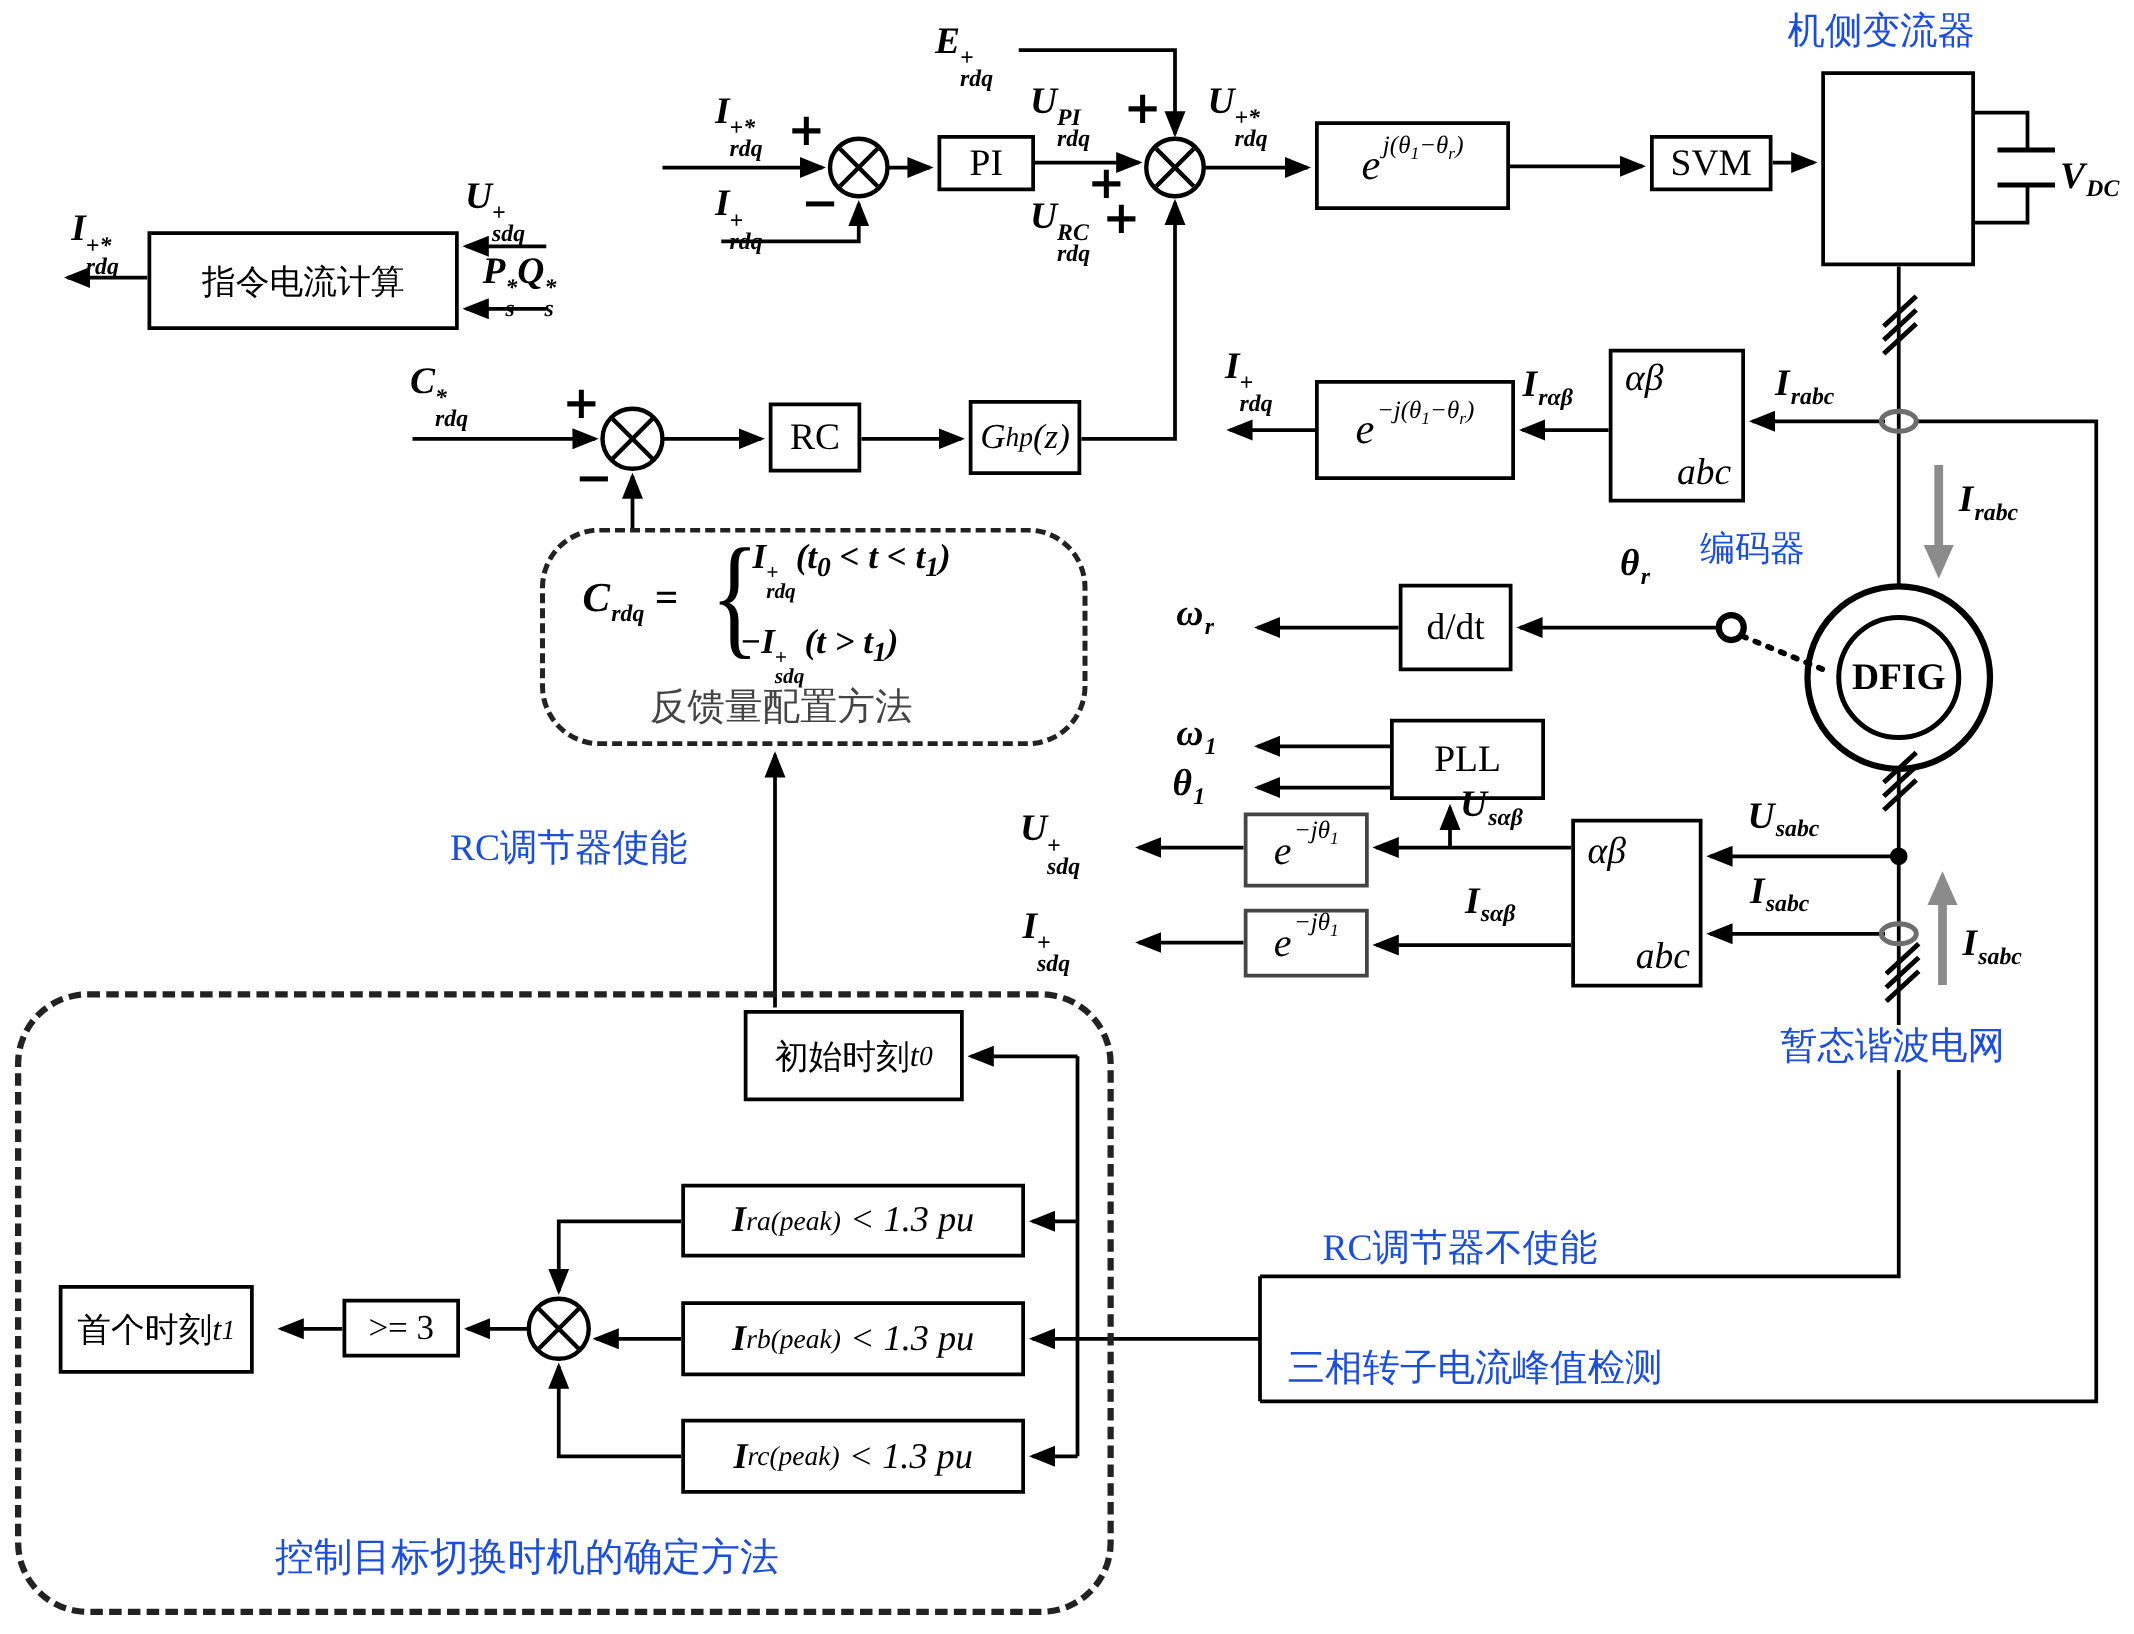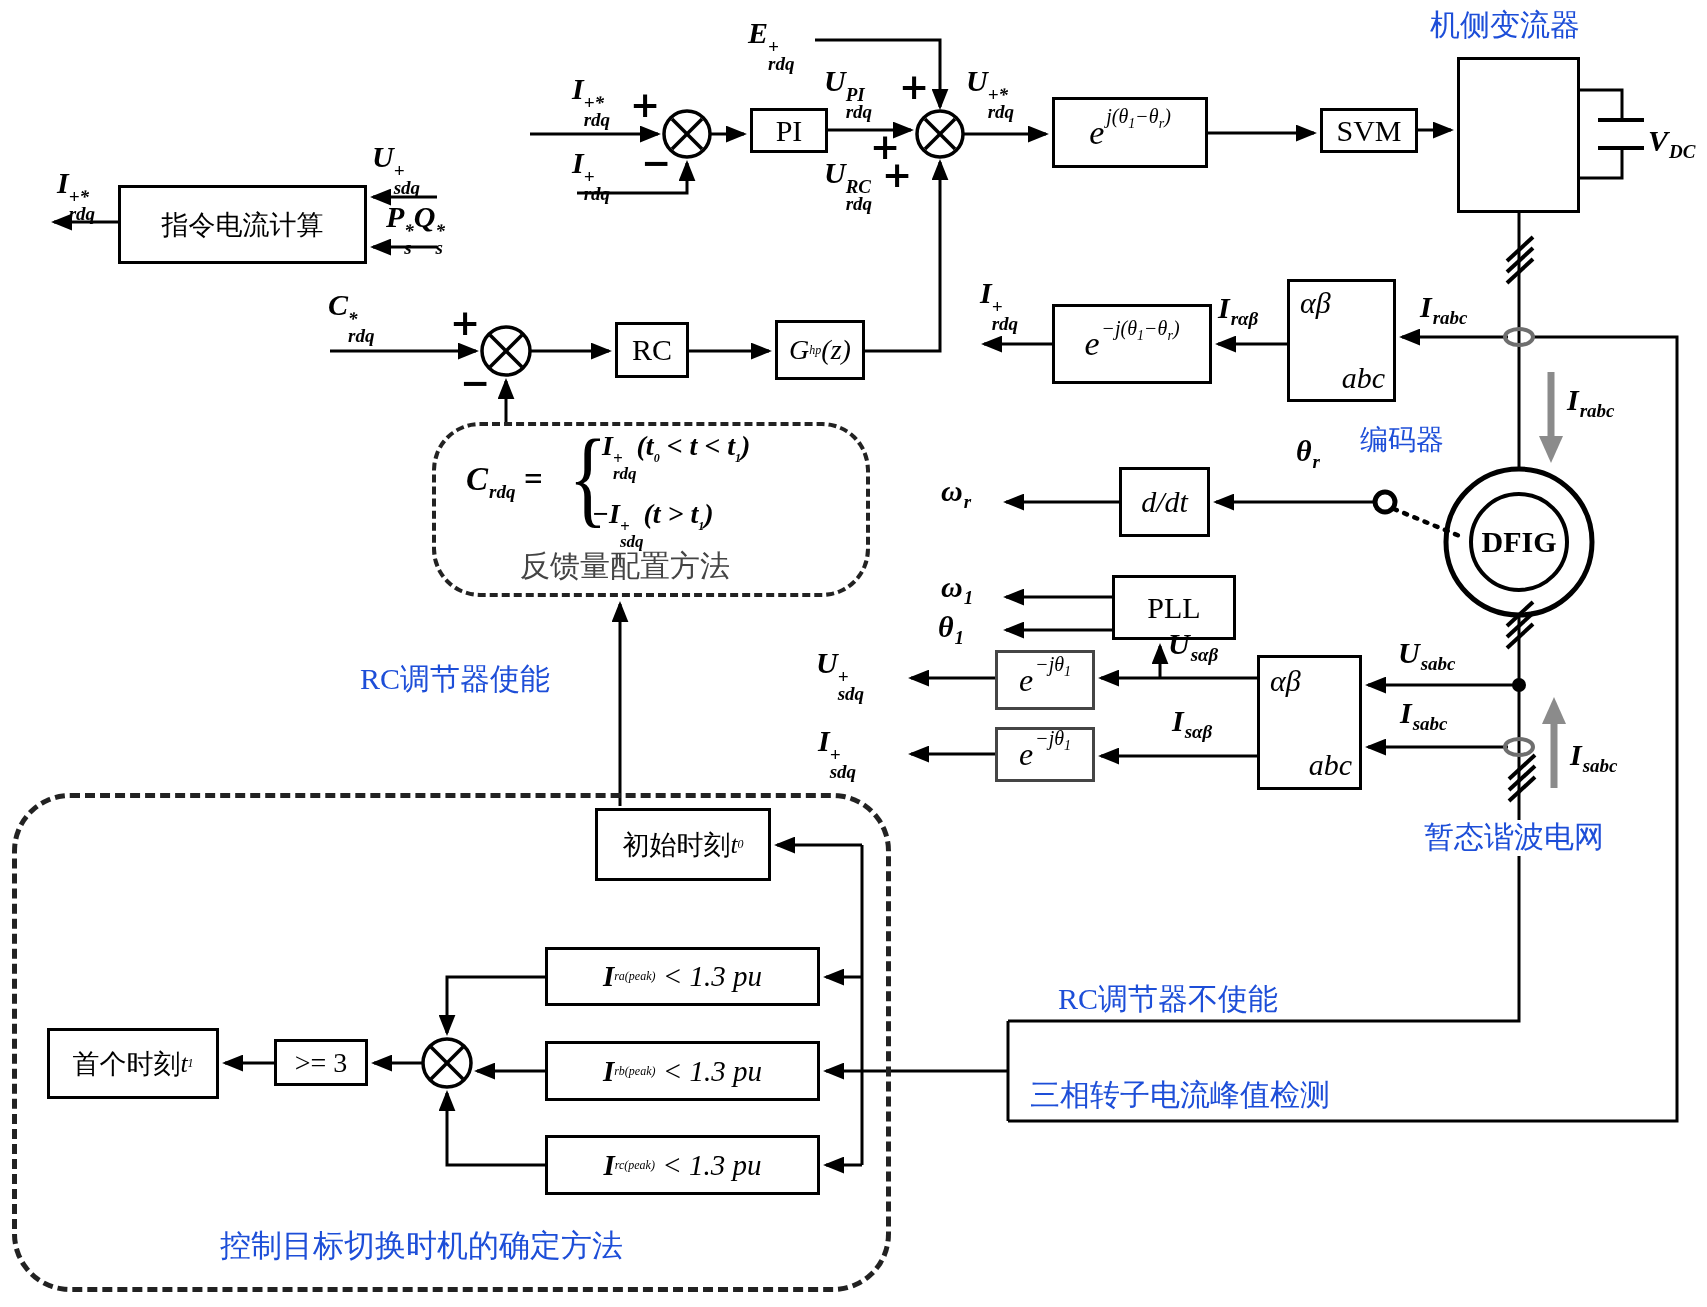--- a/index.html
+++ b/index.html
@@ -10,21 +10,21 @@
        display:flex;align-items:center;justify-content:center;
        font-size:30px;color:#000;white-space:nowrap;}
   .box.gray{border-color:#454545;}
   .dash{position:absolute;border:4px dashed #222;border-radius:48px;background:transparent;box-sizing:border-box;}
   .lbl{position:absolute;font-style:italic;font-weight:bold;font-size:30px;color:#000;
        white-space:nowrap;line-height:1;}
   .cn{position:absolute;font-size:30px;color:#1d4ed8;white-space:nowrap;line-height:1.15;}
   .stk{display:inline-flex;flex-direction:column;align-items:flex-start;
        font-size:19px;line-height:0.88;vertical-align:-0.55em;font-weight:bold;font-style:italic;}
   .sb{font-size:19px;font-style:italic;font-weight:bold;margin-left:1px;}
-  .sb2{font-size:12px;font-style:italic;}
+  .sb2{font-size:22px;font-style:italic;}
   .es{font-size:20px;font-style:italic;position:relative;top:-14px;margin-left:2px;}
   .es sub{font-size:14px;}
   .op{position:absolute;font-weight:bold;font-size:36px;font-family:"DejaVu Serif","Liberation Serif",serif;line-height:1;}
   .brace{position:absolute;font-size:108px;font-weight:400;line-height:1;transform:scaleX(0.75);}
   .inbox-cn{font-size:27px;}
   .abq{position:absolute;font-style:italic;font-size:30px;line-height:1;}
   i{font-style:italic;}
   .bb{font-weight:bold;}
 </style>
 </head>
@@ -200,21 +200,21 @@
   <div class="box" style="left:1052px;top:304px;width:160px;height:80px;">
     <i style="font-size:34px">e</i>
       <span class="es"><span>−j(θ</span><sub>1</sub><span>−θ</span><sub>r</sub><span>)</span></span>
   </div>
 
   <div class="box" style="left:1287px;top:279px;width:109px;height:123px;">
     <span class="abq" style="left:10px;top:6px;">αβ</span>
     <span class="abq" style="right:8px;bottom:6px;">abc</span>
   </div>
 
-  <div class="box" style="left:1119px;top:467px;width:91px;height:70px;font-style:italic;">
+  <div class="box" style="left:1119px;top:467px;width:91px;height:70px;">
     <span>d/dt</span>
   </div>
 
   <div class="box" style="left:1112px;top:575px;width:124px;height:65px;">
     <span>PLL</span>
   </div>
 
   <div class="box gray" style="left:995px;top:650px;width:100px;height:60px;">
     <i style="font-size:32px">e</i>
       <span class="es"><span>−jθ</span><sub>1</sub></span>
@@ -229,21 +229,21 @@
     <span class="abq" style="left:10px;top:8px;">αβ</span>
     <span class="abq" style="right:7px;bottom:7px;">abc</span>
   </div>
 
   <div class="box" style="left:595px;top:808px;width:176px;height:73px;">
     <span class="inbox-cn">初始时刻</span>
       <i style="font-size:26px">t</i>
       <sub class="sb2">0</sub>
   </div>
 
-  <div class="box" style="left:47px;top:1028px;width:172px;height:71px;">
+  <div class="box" style="left:47px;top:1028px;width:156px;height:71px;">
     <span class="inbox-cn">首个时刻</span>
       <i style="font-size:26px">t</i>
       <sub class="sb2">1</sub>
   </div>
 
   <div class="box" style="left:274px;top:1039px;width:94px;height:47px;font-size:28px;">
     <span>&gt;= 3</span>
   </div>
 
   <div class="box" style="left:545px;top:947px;width:275px;height:59px;font-size:29px;font-style:italic;">

